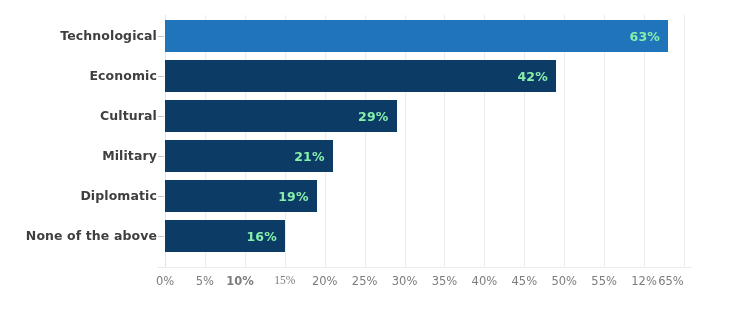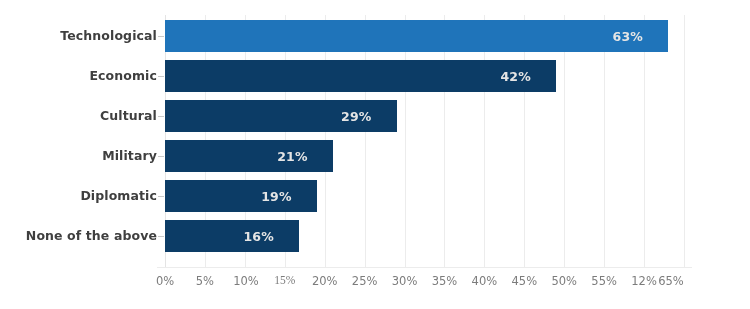--- a/index.html
+++ b/index.html
@@ -60,25 +60,25 @@
     position: absolute;
     left: 0;
     top: 0;
     height: 32px;
     box-sizing: border-box;
     display: flex;
     align-items: center;
     justify-content: flex-end;
   }
   .bar-value {
-    color: #e5e5e5;
+    color: #86efac;
     font-size: 12.5px;
     font-weight: bold;
     letter-spacing: 0.2px;
-    padding-right: 25px;
+    padding-right: 8px;
     white-space: nowrap;
   }
 
   
   .cat-label {
     position: absolute;
     right: 593px; 
     width: 200px;
     text-align: right;
     color: #3f3f3f;
@@ -151,21 +151,21 @@
           <div class="bar" style="width: 167.677px; background: rgb(12, 60, 102);">
             <span class="bar-value">21%</span>
           </div>
         </div>
         <div class="bar-row" style="top: 165px;">
           <div class="bar" style="width: 151.708px; background: rgb(12, 60, 102);">
             <span class="bar-value">19%</span>
           </div>
         </div>
         <div class="bar-row" style="top: 205px;">
-          <div class="bar" style="width: 134px; background: rgb(12, 60, 102);">
+          <div class="bar" style="width: 120px; background: rgb(12, 60, 102);">
             <span class="bar-value">16%</span>
           </div>
         </div>
       </div>
   </div>
 
   <div id="axis-line"></div>
 
   <div id="cat-labels">
       <div class="cat-label" style="top: 20px;">Technological</div>
@@ -178,21 +178,21 @@
       <div class="cat-tick" style="top: 156px;"></div>
       <div class="cat-label" style="top: 180px;">Diplomatic</div>
       <div class="cat-tick" style="top: 196px;"></div>
       <div class="cat-label" style="top: 220px;">None of the above</div>
       <div class="cat-tick" style="top: 236px;"></div>
     </div>
 
   <div id="xticks">
       <div class="xtick" style="left: 165px;">0%</div>
       <div class="xtick" style="left: 204.923px;">5%</div>
-      <div class="xtick" style="left: 246px;">10%</div>
+      <div class="xtick" style="left: 240px; font-weight: bold;">10%</div>
       <div class="xtick" style="left: 284.769px; font-family: Liberation Serif, serif;">15%</div>
       <div class="xtick" style="left: 324.692px;">20%</div>
       <div class="xtick" style="left: 364.615px;">25%</div>
       <div class="xtick" style="left: 404.538px;">30%</div>
       <div class="xtick" style="left: 444.462px;">35%</div>
       <div class="xtick" style="left: 484.385px;">40%</div>
       <div class="xtick" style="left: 524.308px;">45%</div>
       <div class="xtick" style="left: 564.231px;">50%</div>
       <div class="xtick" style="left: 604.154px; text-align: center;">55%</div>
       <div class="xtick" style="left: 644.077px;">12%</div>

